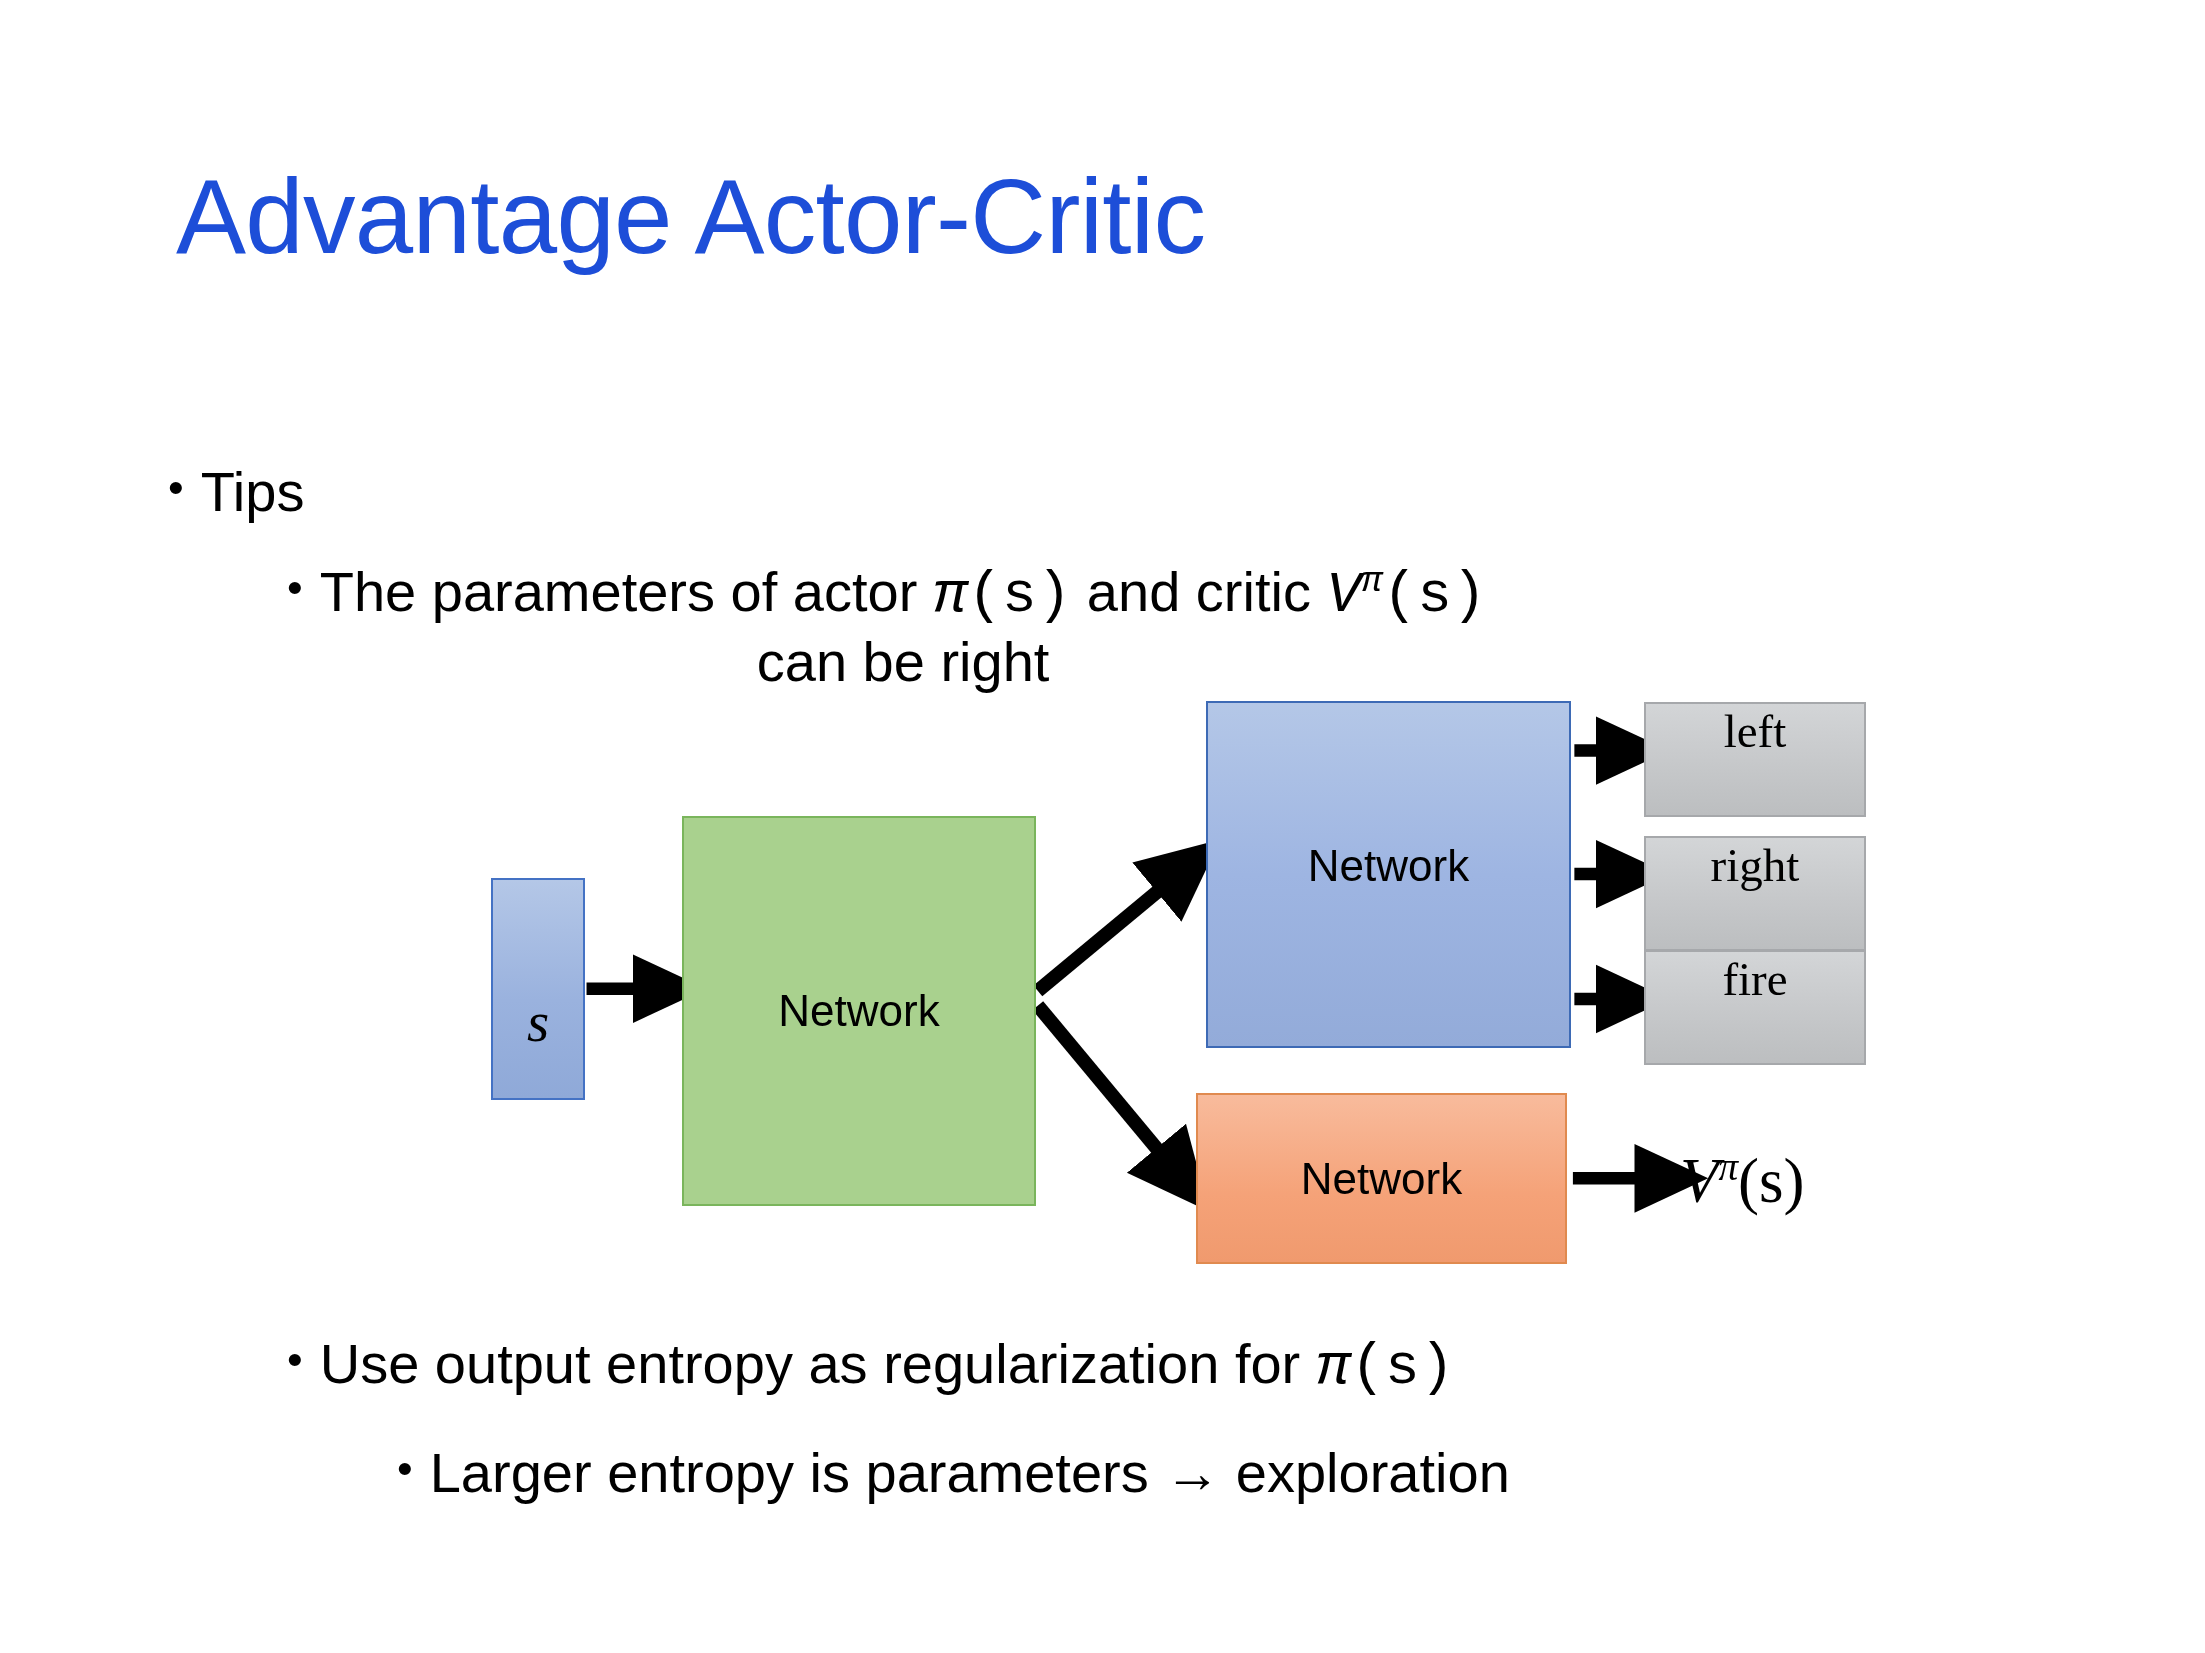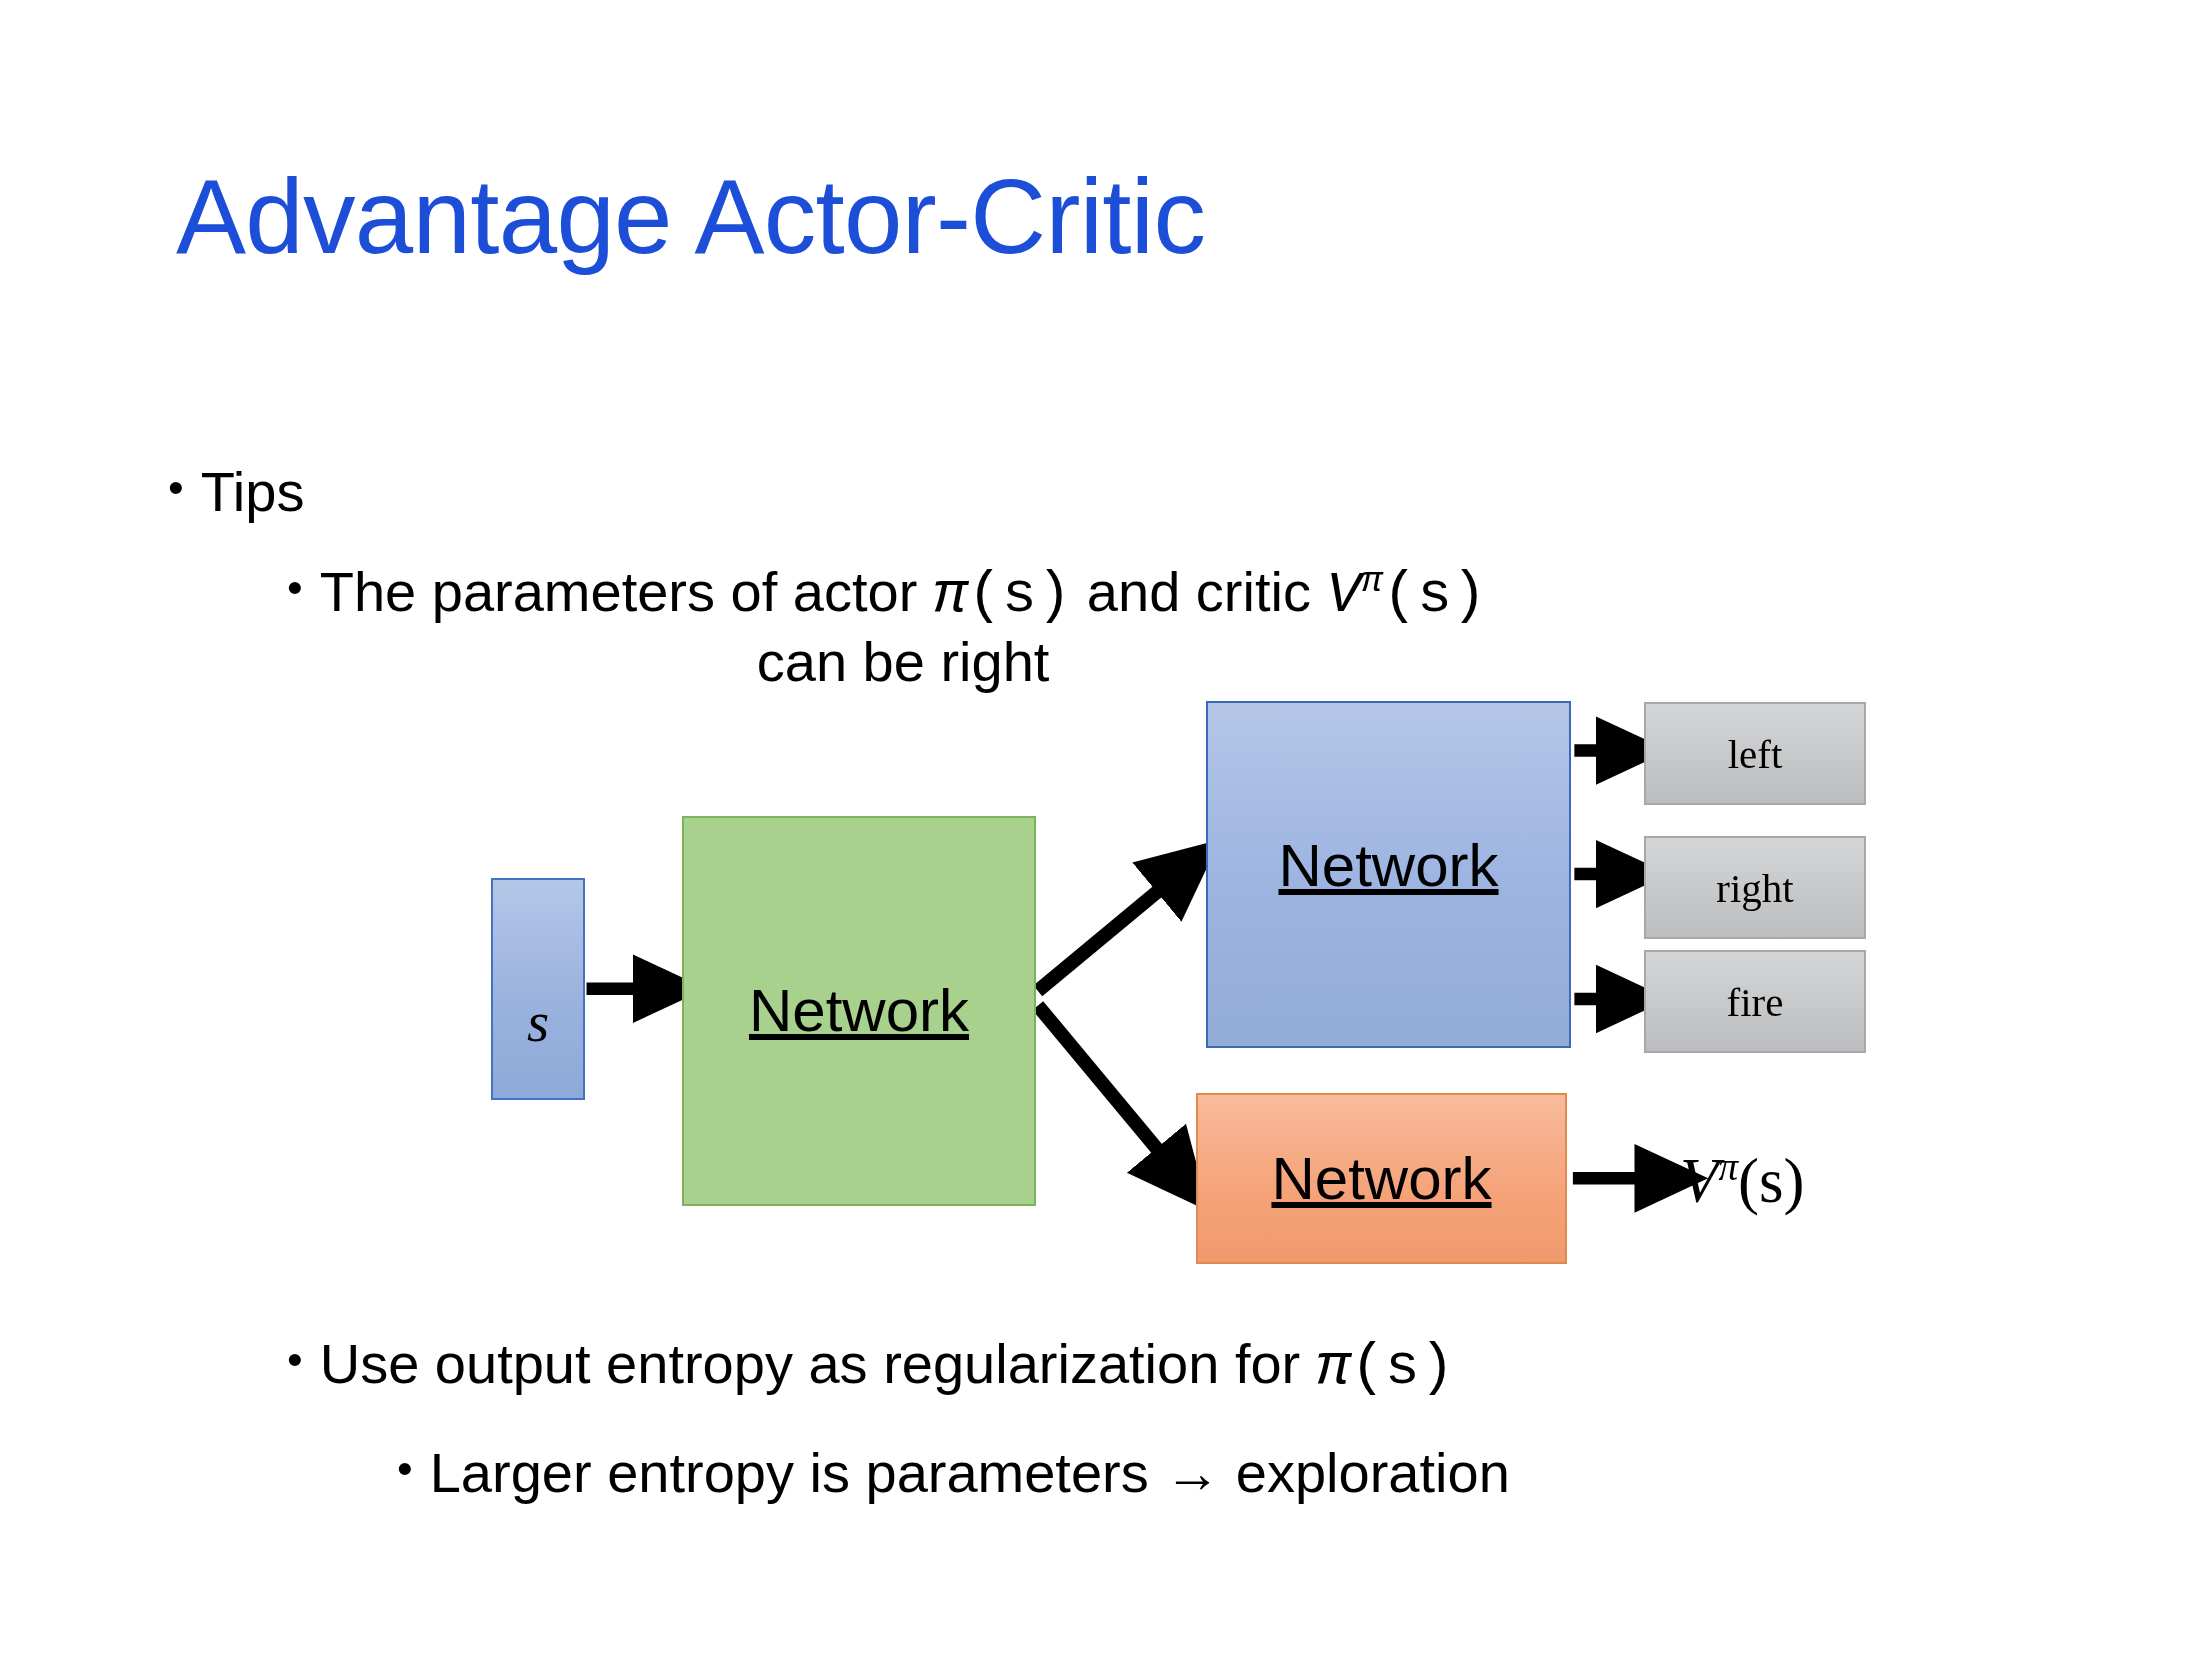--- a/index.html
+++ b/index.html
@@ -98,24 +98,23 @@
   }
   .dbox {
     position: absolute;
     box-sizing: border-box;
     display: flex;
     align-items: center;
     justify-content: center;
   }
   .netlabel {
     font-family: "Liberation Sans", sans-serif;
-    font-size: 60px;
+    font-size: 44px;
     color: #000000;
     line-height: 1;
-    text-decoration: underline;
   }
 
   #box-s {
     left: 491px; top: 878px;
     width: 94px; height: 222px;
     background: linear-gradient(to bottom, #b4c7e7 0%, #9ab2de 55%, #8fa9d8 100%);
     border: 2.2px solid #4472c4;
   }
   #box-s .slabel {
     font-family: "Liberation Serif", "DejaVu Serif", serif;
@@ -145,28 +144,27 @@
     left: 1196px; top: 1093px;
     width: 371px; height: 171px;
     background: linear-gradient(to bottom, #f8bb9c 0%, #f5a278 60%, #f09a6e 100%);
     border: 2.2px solid #e08a4f;
   }
 
   .outbox {
     position: absolute;
     box-sizing: border-box;
     width: 222px;
-    height: 103px;
+    height: 115px;
     background: linear-gradient(to bottom, #d3d5d7 0%, #c6c8ca 55%, #bcbec0 100%);
     border: 2.2px solid #a6a8ab;
     display: flex;
-    align-items: center;
     justify-content: center;
     font-family: "Liberation Serif", "DejaVu Serif", serif;
-    font-size: 41px;
+    font-size: 47px;
     color: #000000;
   }
   #out-left  { left: 1644px; top: 702px; }
   #out-right { left: 1644px; top: 836px; }
   #out-fire  { left: 1644px; top: 950px; }
 
   
   #v-out {
     position: absolute;
     left: 1680px;

